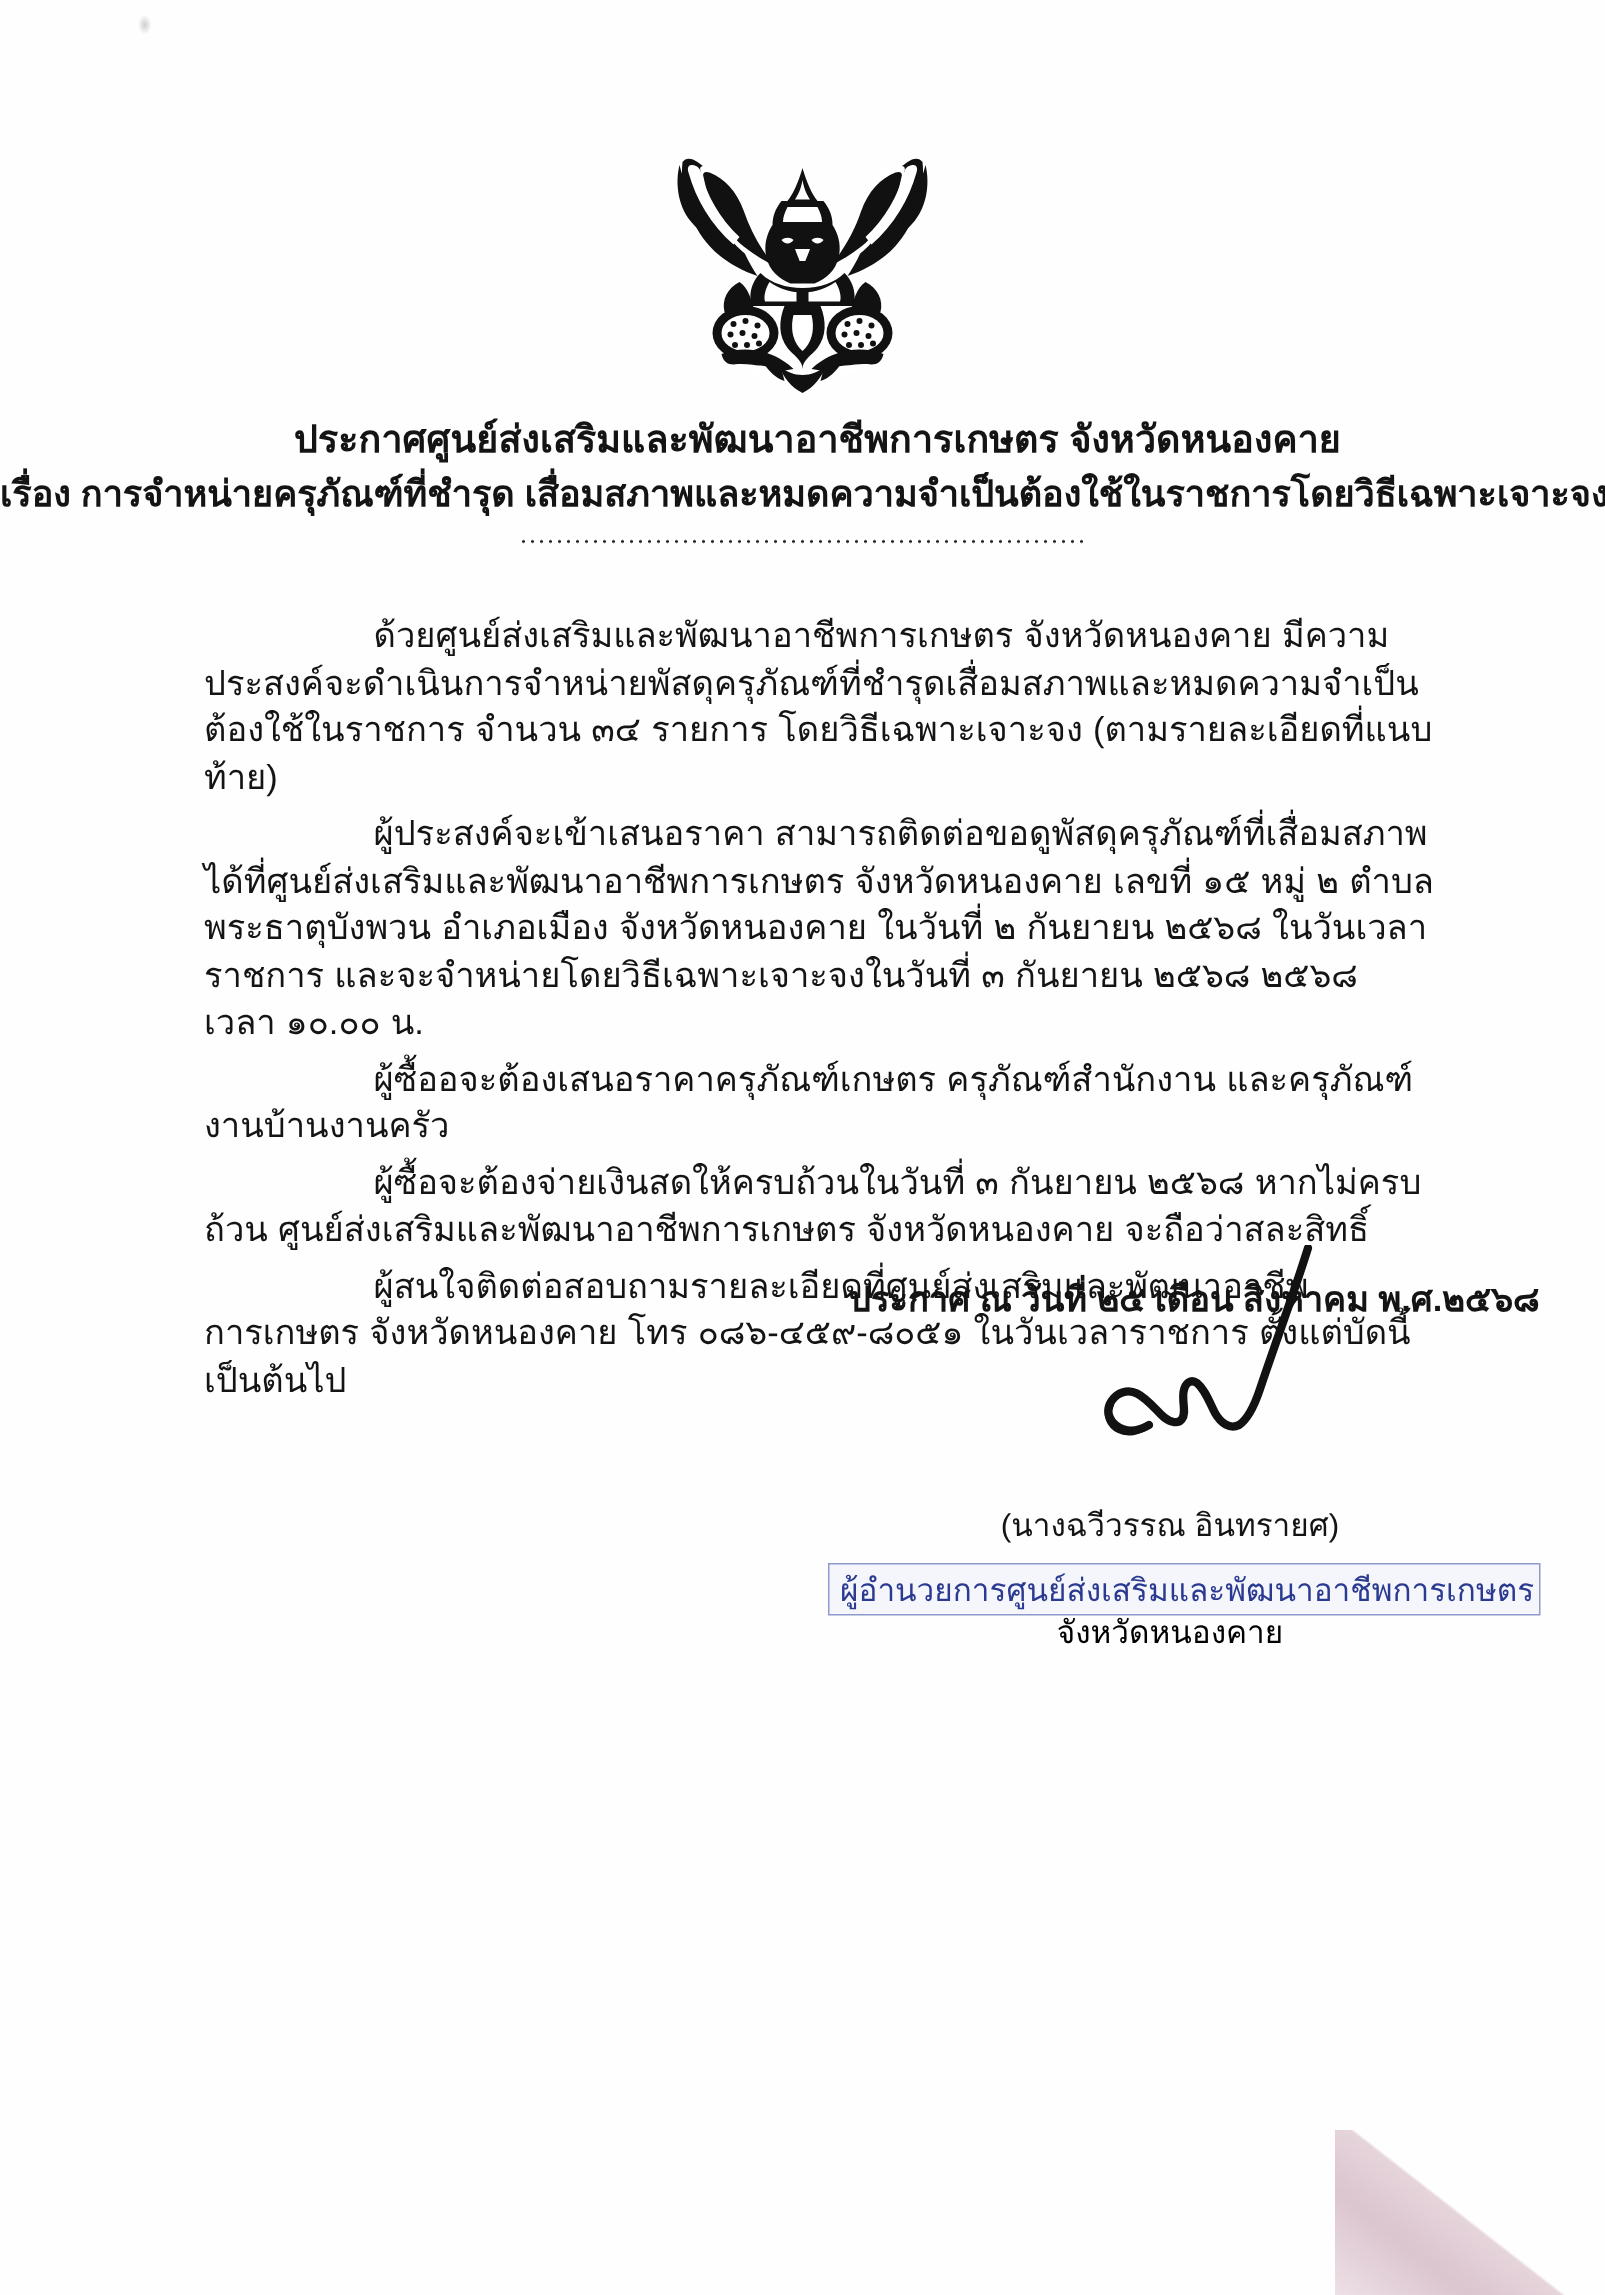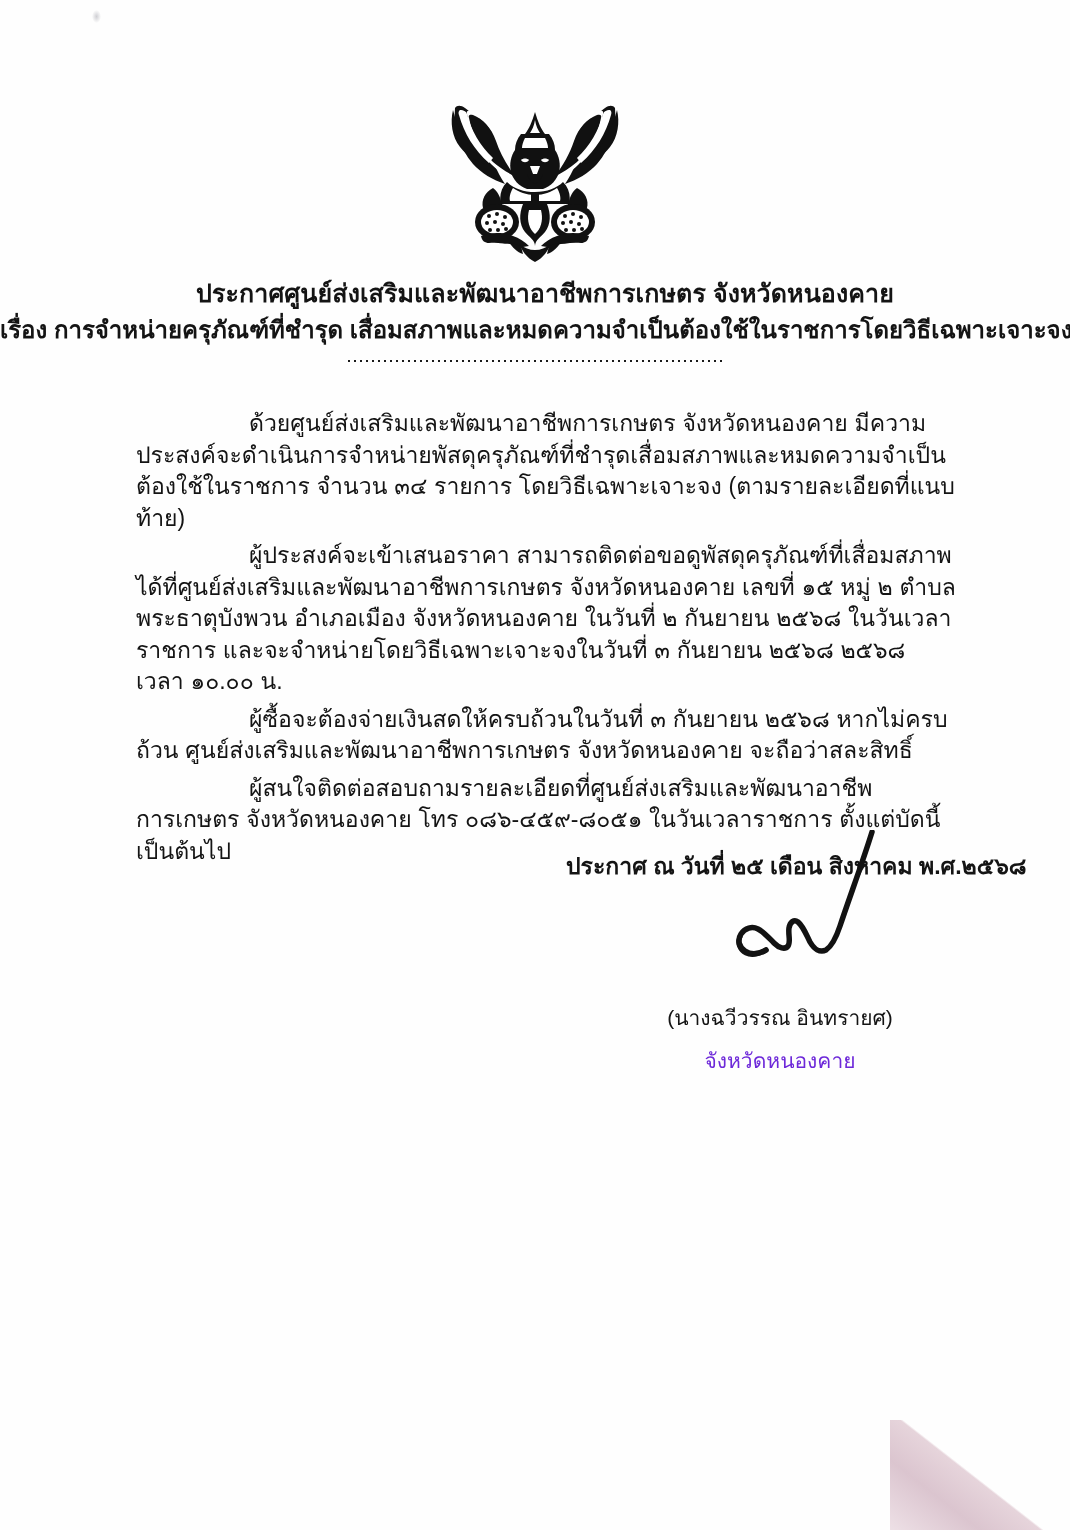--- a/index.html
+++ b/index.html
@@ -155,21 +155,21 @@
     right: -4px;
     bottom: -3px;
     border: 1px solid rgba(60,80,170,0.55);
     background: rgba(120,140,210,0.07);
     pointer-events: none;
   }
   .sign-province {
     font-size: 21px;
     line-height: 27px;
     margin: 1px 0 0 0;
-    color: #6d28d9;
+    color: #000000;
     white-space: nowrap;
   }
 
   
   .footer-slogan {
     position: absolute;
     left: 0;
     right: 0;
     top: 1312px;
     text-align: center;
@@ -270,31 +270,33 @@
 
   <div class="heading-block">
     <h1 class="doc-title">ประกาศศูนย์ส่งเสริมและพัฒนาอาชีพการเกษตร จังหวัดหนองคาย</h1>
     <h2 class="doc-subject">เรื่อง  การจำหน่ายครุภัณฑ์ที่ชำรุด เสื่อมสภาพและหมดความจำเป็นต้องใช้ในราชการโดยวิธีเฉพาะเจาะจง</h2>
     <div class="rule-dots"></div>
   </div>
 
   <div class="body-block">
     <p class="para gap-after">ด้วยศูนย์ส่งเสริมและพัฒนาอาชีพการเกษตร จังหวัดหนองคาย มีความประสงค์จะดำเนินการจำหน่ายพัสดุครุภัณฑ์ที่ชำรุดเสื่อมสภาพและหมดความจำเป็นต้องใช้ในราชการ จำนวน ๓๔ รายการ โดยวิธีเฉพาะเจาะจง (ตามรายละเอียดที่แนบท้าย)</p>
     <p class="para gap-after">ผู้ประสงค์จะเข้าเสนอราคา สามารถติดต่อขอดูพัสดุครุภัณฑ์ที่เสื่อมสภาพได้ที่ศูนย์ส่งเสริมและพัฒนาอาชีพการเกษตร จังหวัดหนองคาย เลขที่ ๑๕ หมู่ ๒ ตำบลพระธาตุบังพวน อำเภอเมือง จังหวัดหนองคาย ในวันที่ ๒ กันยายน ๒๕๖๘ ในวันเวลาราชการ และจะจำหน่ายโดยวิธีเฉพาะเจาะจงในวันที่ ๓ กันยายน ๒๕๖๘ ๒๕๖๘ เวลา ๑๐.๐๐ น.</p>
+    <p class="para gap-after">ผู้ซื้ออจะต้องเสนอราคาครุภัณฑ์เกษตร ครุภัณฑ์สำนักงาน และครุภัณฑ์งานบ้านงานครัว</p>
     <p class="para gap-after">ผู้ซื้อจะต้องจ่ายเงินสดให้ครบถ้วนในวันที่ ๓ กันยายน ๒๕๖๘ หากไม่ครบถ้วน ศูนย์ส่งเสริมและพัฒนาอาชีพการเกษตร จังหวัดหนองคาย จะถือว่าสละสิทธิ์</p>
     <p class="para">ผู้สนใจติดต่อสอบถามรายละเอียดที่ศูนย์ส่งเสริมและพัฒนาอาชีพการเกษตร จังหวัดหนองคาย โทร ๐๘๖-๔๕๙-๘๐๕๑ ในวันเวลาราชการ ตั้งแต่บัดนี้เป็นต้นไป</p>
   </div>
 
   <div class="sign-date">ประกาศ ณ วันที่ ๒๕ เดือน สิงหาคม พ.ศ.๒๕๖๘</div>
 
   <svg class="signature-mark" viewBox="0 0 240 160" aria-hidden="true">
     <path d="M182,2 C172,34 160,66 150,96 C146,108 142,116 136,120 C130,123 124,119 120,112 C116,104 113,96 108,92 C104,89 100,92 99,98 C98,105 101,112 98,116 C95,120 89,118 84,113 C79,108 74,102 68,99 C62,96 55,98 51,104 C47,110 49,117 55,121 C61,125 69,124 76,120" fill="none" stroke="#121212" stroke-width="5.5" stroke-linecap="round" stroke-linejoin="round"></path>
     <path d="M76,120 C70,124 62,126 56,123 C50,120 47,113 50,107" fill="none" stroke="#121212" stroke-width="5" stroke-linecap="round"></path>
   </svg>
 
   <div class="sign-name-block">
     <p class="sign-name">(นางฉวีวรรณ  อินทรายศ)</p>
+    <p class="sign-role">ผู้อำนวยการศูนย์ส่งเสริมและพัฒนาอาชีพการเกษตร</p>
     <p class="sign-province">จังหวัดหนองคาย</p>
   </div>
 
 
   <div class="corner-artifact"></div>
 </div>
 
 </body></html>

